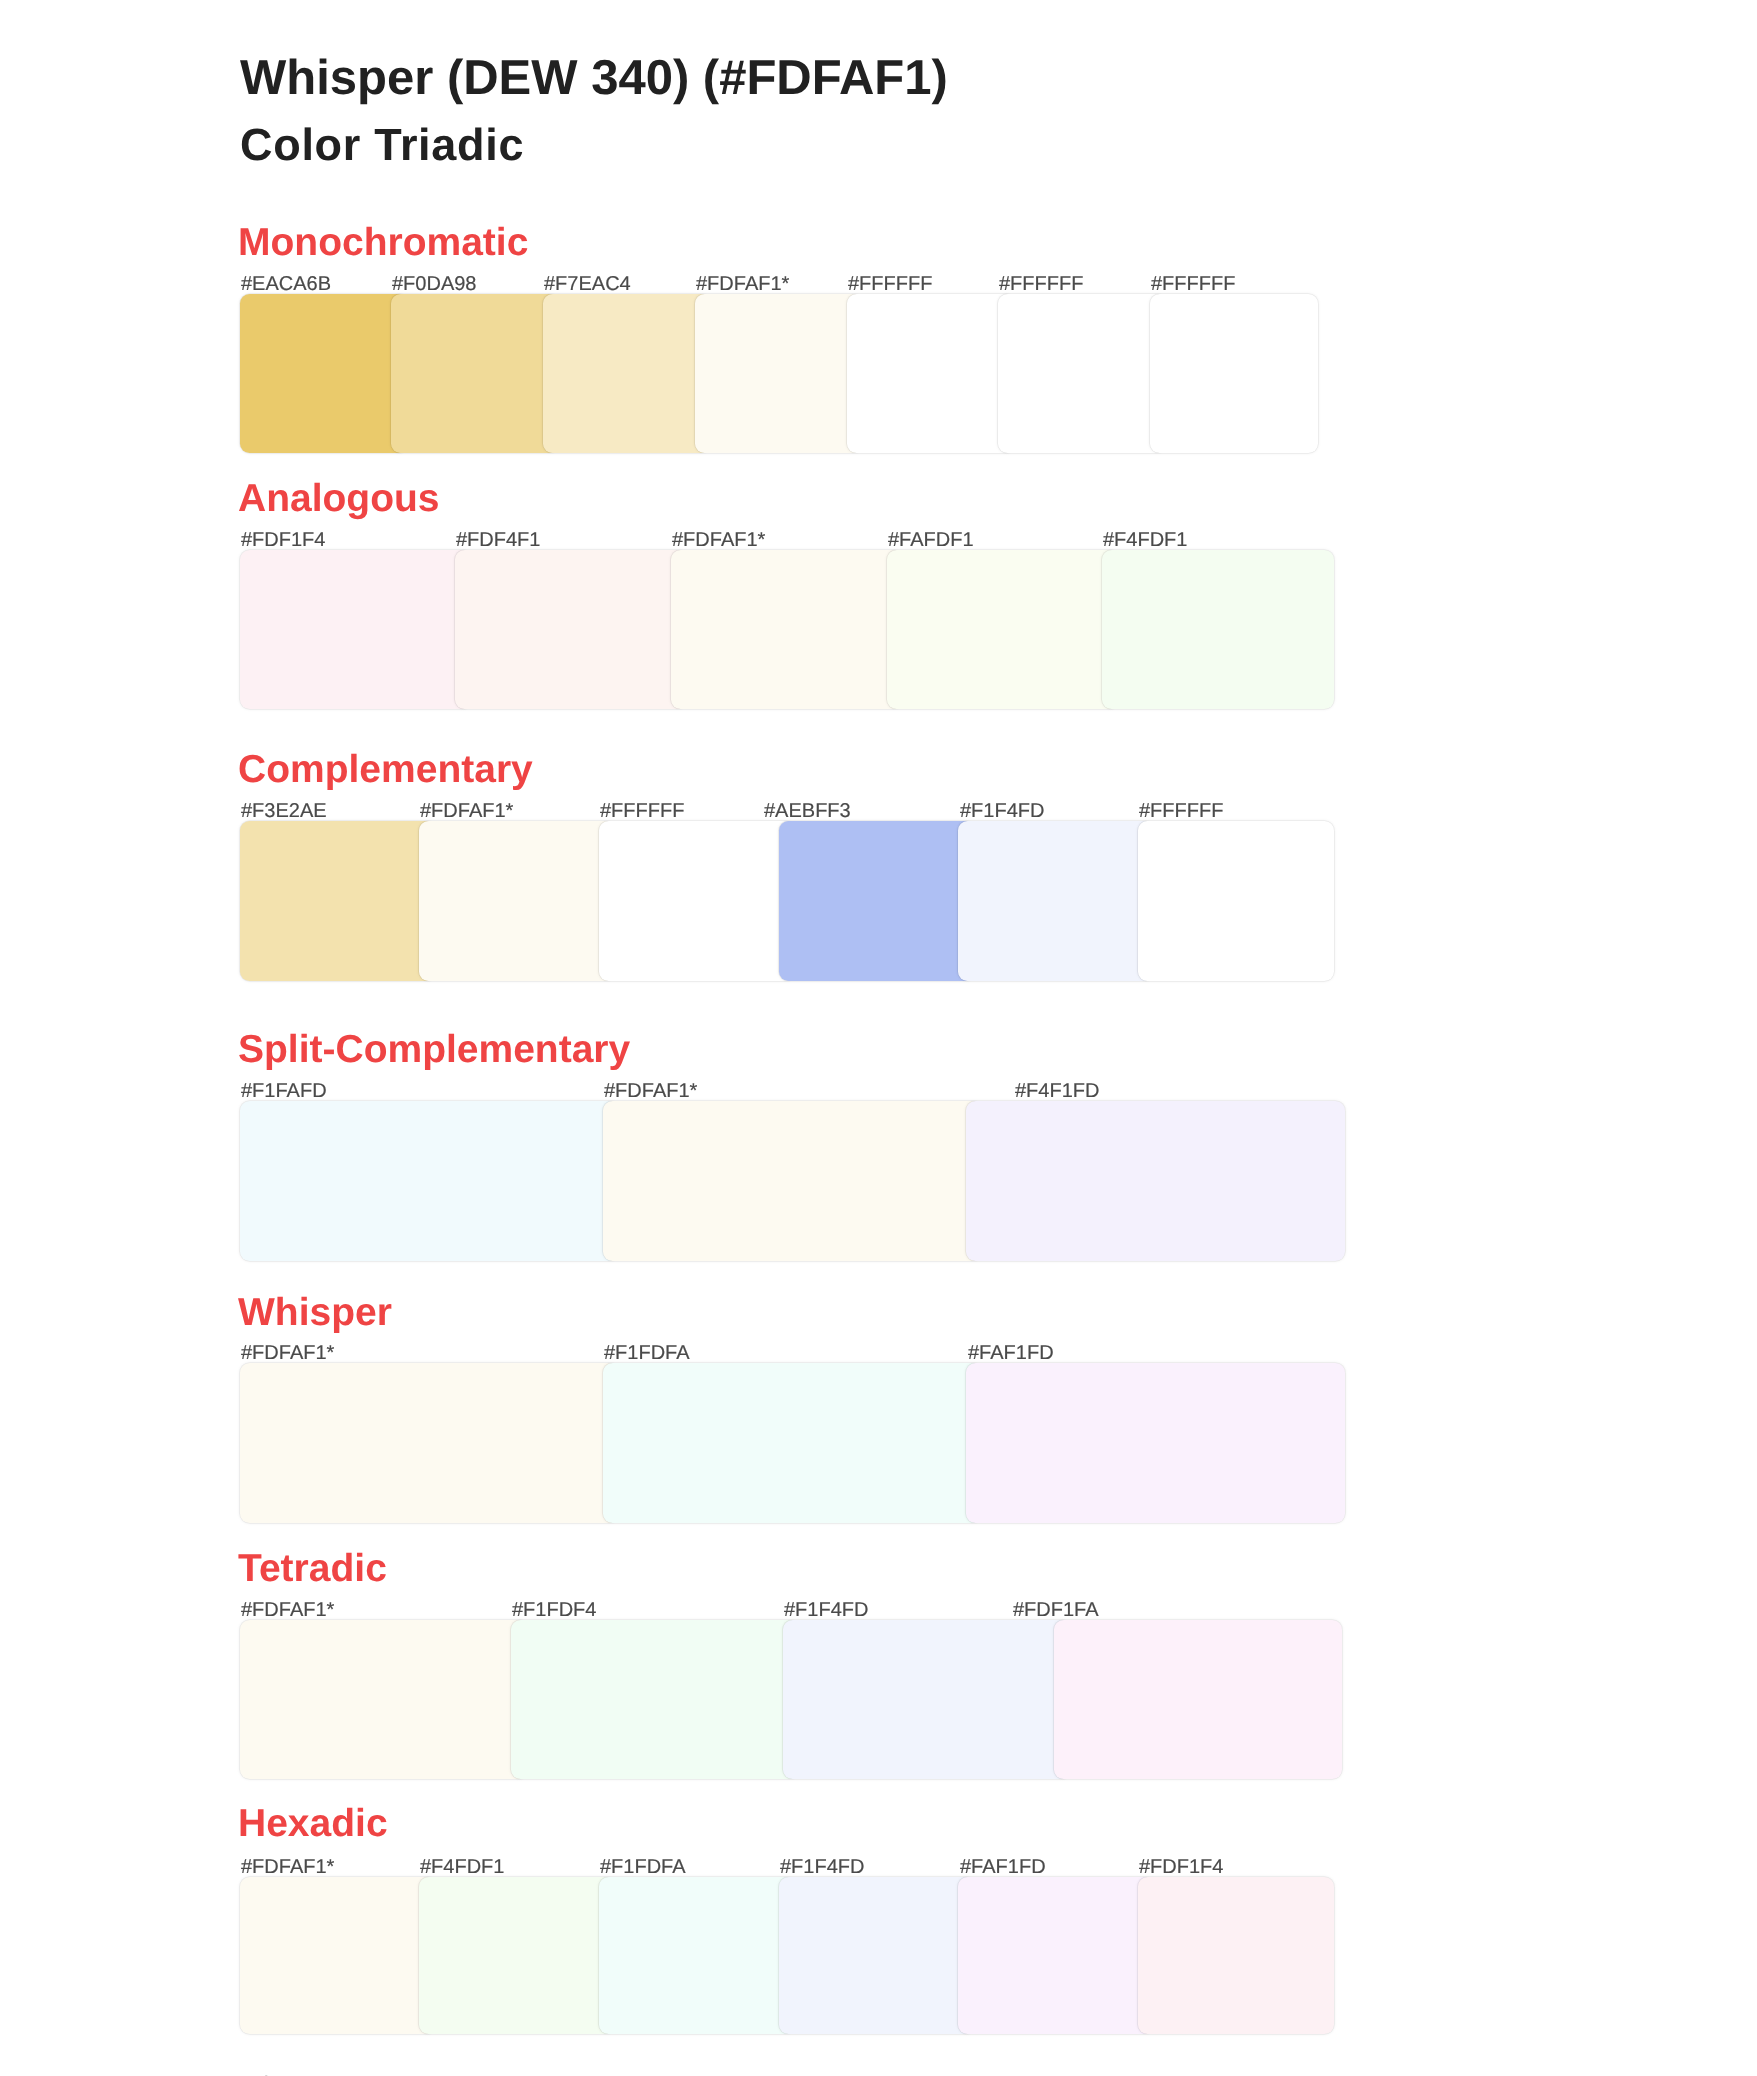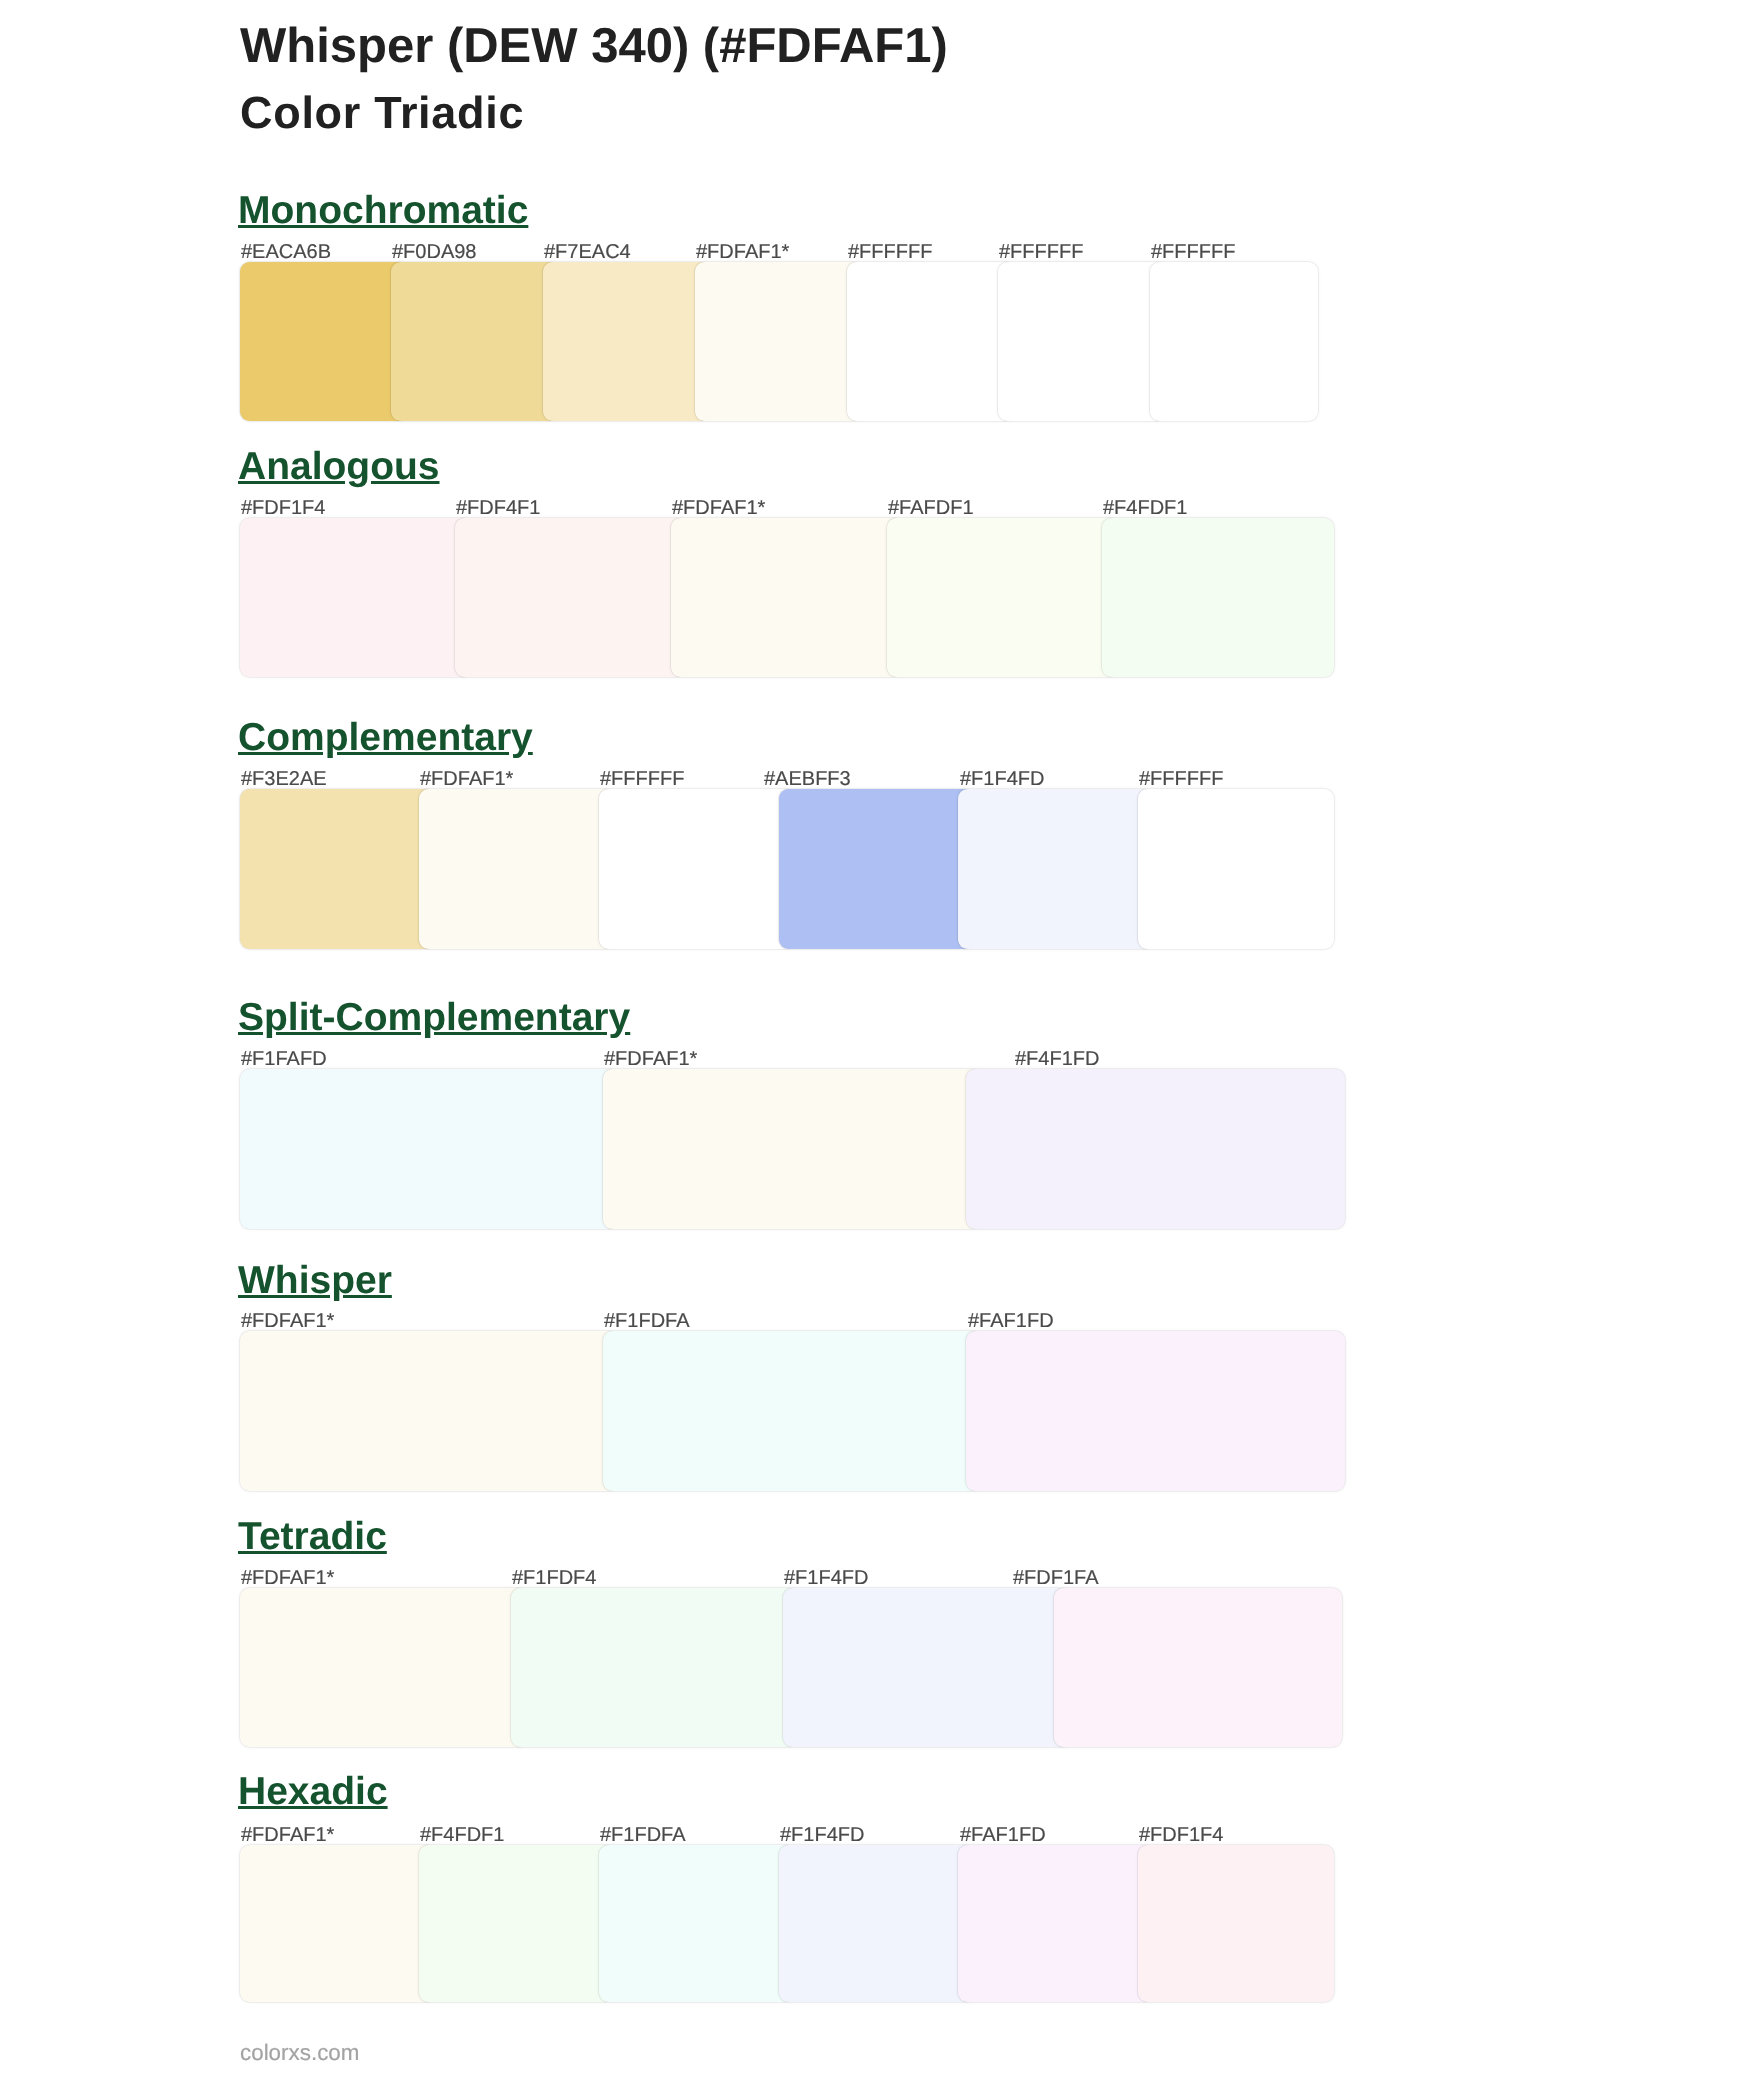--- a/index.html
+++ b/index.html
@@ -4,34 +4,34 @@
 <title>Color Palette</title>
 <style>
   html, body { margin:0; padding:0; }
   body {
     width:1757px; height:2077px; background:#FFFFFF; overflow:hidden;
     font-family:"Liberation Sans", sans-serif;
     -webkit-font-smoothing:antialiased;
     text-rendering:geometricPrecision;
   }
   
-  #page { position:relative; width:1757px; height:1978px; will-change:transform; }
+  #page { position:relative; width:1757px; height:1978px; will-change:transform;margin-top:32px; }
 
   .t1 { position:absolute; left:240px; top:22.4px; margin:0;
          font-size:49px; font-weight:bold; color:#212121;
          line-height:1; white-space:nowrap; }
   .t2 { position:absolute; left:240px; top:90px;
          font-size:45px; font-weight:bold; color:#212121;
          line-height:1; letter-spacing:0.7px; white-space:nowrap; }
 
   .sec   { position:absolute; left:0; top:0; width:1757px; height:0; }
   .swrow, .hxrow { position:absolute; left:0; top:0; width:1757px; height:0; }
   .sect  { position:absolute; left:238px; top:calc(var(--ty) - 3.2px); margin:0;
-            font-size:39px; font-weight:bold; color:#14532d;
-            line-height:1; white-space:nowrap;text-decoration:underline; }
+            font-size:39px; font-weight:bold; color:#ef4444;
+            line-height:1; white-space:nowrap; }
   .hx    { position:absolute; top:calc(var(--sy) - 20px);
             font-size:20px; font-weight:normal; color:#4a4a4a;
             -webkit-text-stroke:0.2px #4a4a4a;
             line-height:1; white-space:nowrap; }
   .sw    { position:absolute; top:var(--sy); height:var(--sh); border-radius:9.6px;
             box-shadow:0 0 0 0.8px rgba(0,0,0,0.055), 0 0 3.2px rgba(0,0,0,0.10); }
 
   .ft    { position:absolute; left:240px; top:2042px;
             font-size:22.4px; font-weight:normal; color:#a3a3a3;
             -webkit-text-stroke:0.2px #a3a3a3;

